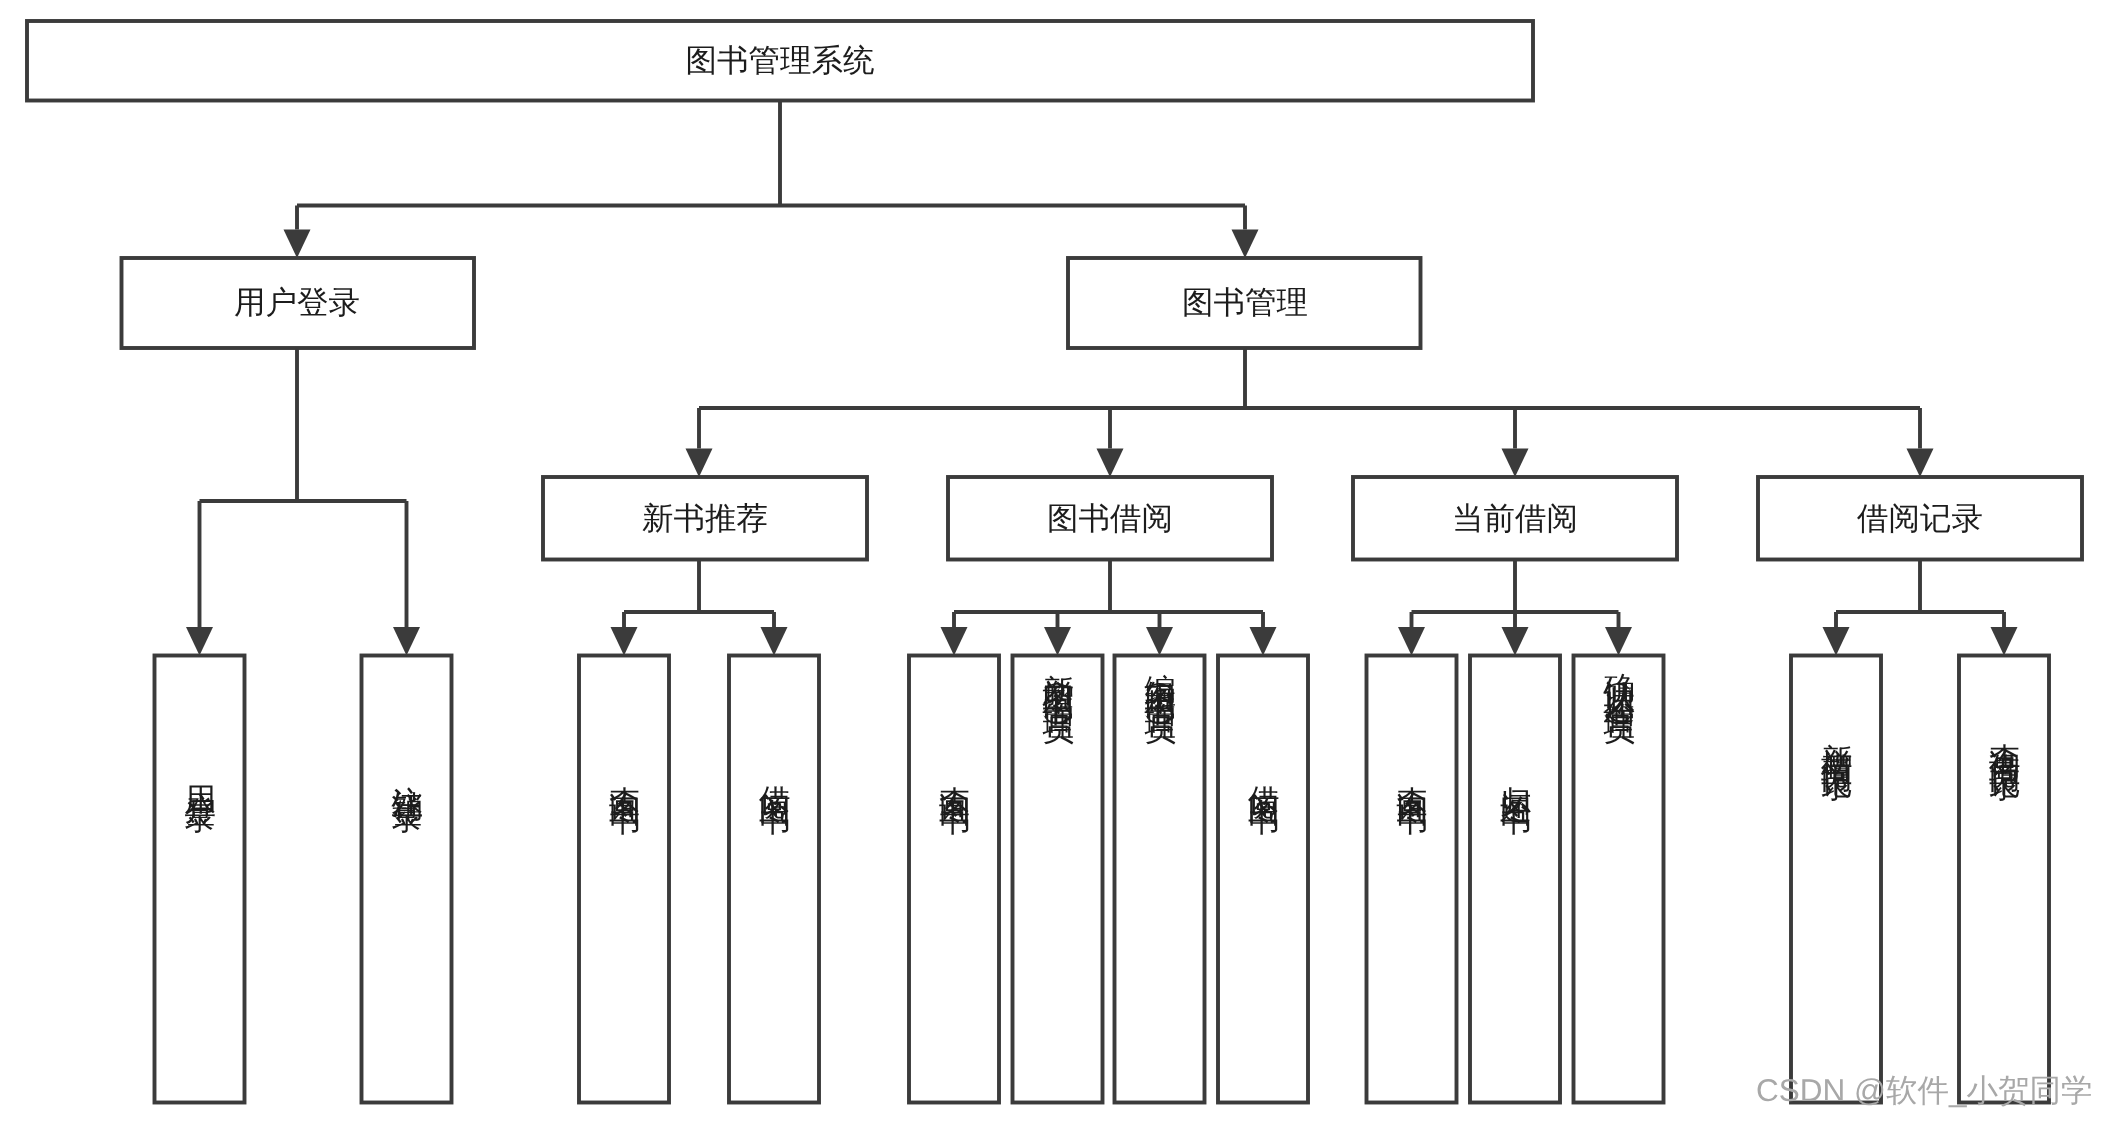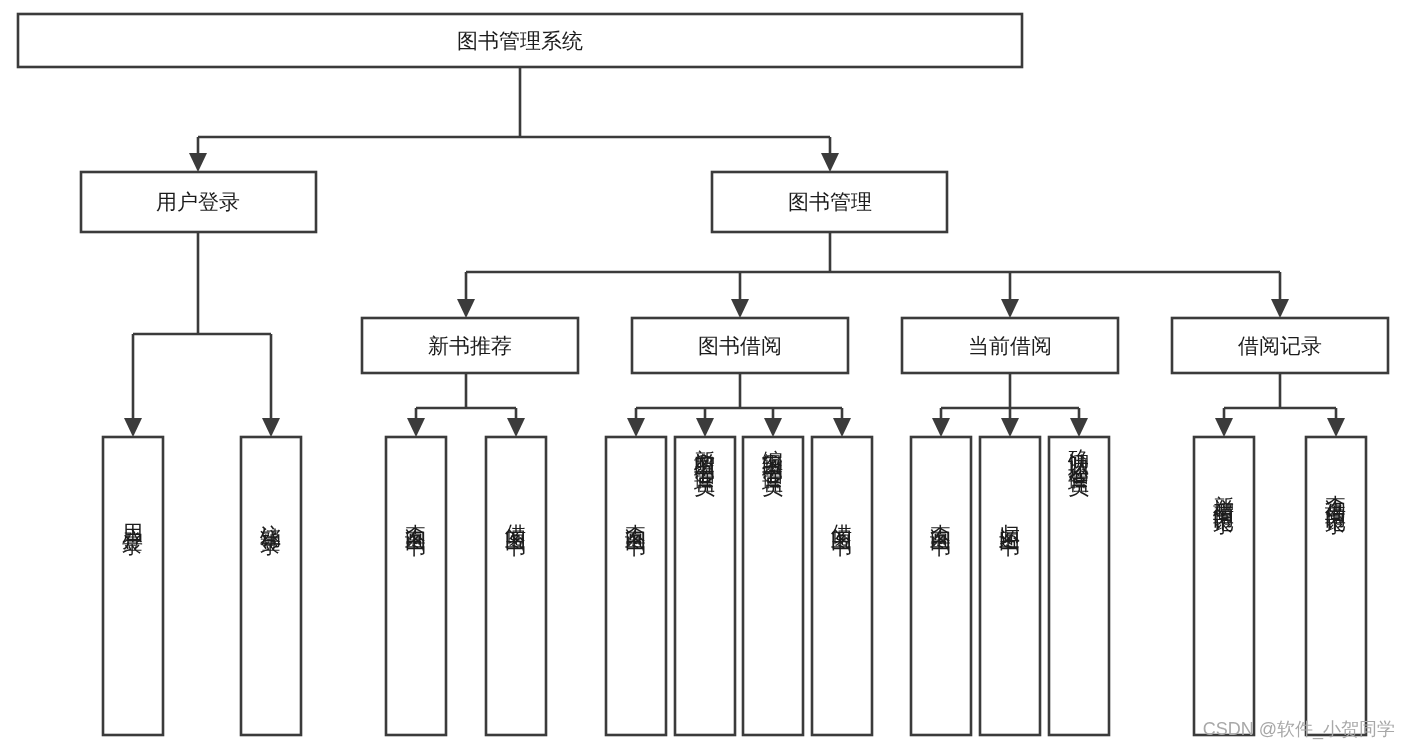--- a/index.html
+++ b/index.html
@@ -23,21 +23,21 @@
     font-size:21px;fill:#1c1c1c;
     writing-mode:tb;
     glyph-orientation-vertical:0;
     text-anchor:middle;
     letter-spacing:4px;
   }
   .watermark{
     position:absolute;
     right:10px;bottom:6px;
     font-family:"Liberation Sans","DejaVu Sans",sans-serif;
-    font-size:18px;
+    font-size:21px;
     color:#a8a8a8;
     white-space:nowrap;
     pointer-events:none;
   }
 </style>
 </head>
 <body>
 
 <svg id="diagram" viewBox="0 0 1405 747" xmlns="http://www.w3.org/2000/svg">
 

